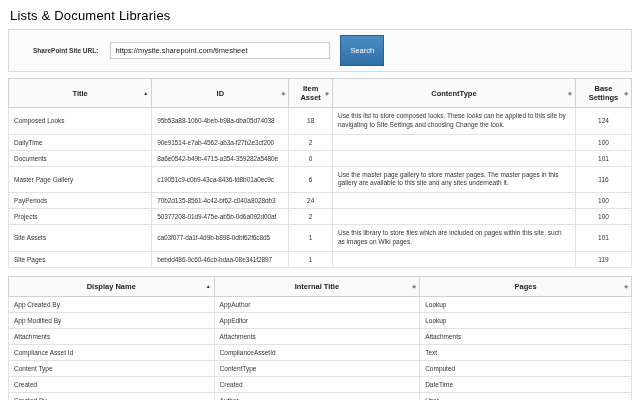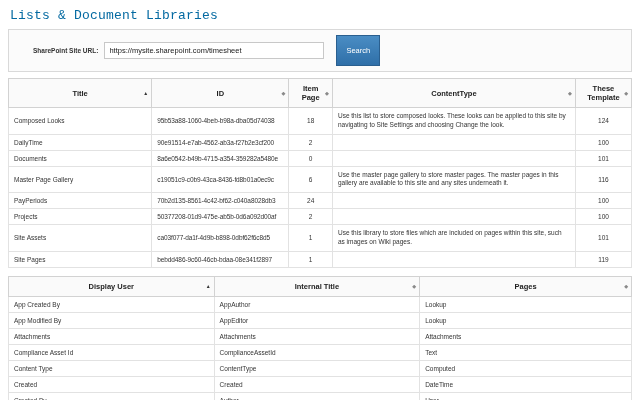--- a/index.html
+++ b/index.html
@@ -17,34 +17,34 @@
   }
   .page {
     width: 640px;
     height: 400px;
     position: relative;
     box-sizing: border-box;
     padding: 6px 4px 0 4px;
   }
   .page-title {
     font-size: 13px;
-    color: #0369a1;
+    color: #000000;
     font-weight: normal;
     margin: 2px 0 6px 6px;
     letter-spacing: 0.2px;
-    font-family: Liberation Mono, monospace;
   }
   
   .search-bar {
     border: 1px solid #d9d9d9;
     background: #fbfbfb;
     margin: 0 4px 6px 4px;
     padding: 5px 6px;
     display: flex;
     align-items: center;
+    gap: 6px;
   }
   .search-label {
     font-size: 6.5px;
     font-weight: bold;
     color: #333;
     margin-left: 18px;
   }
   .search-input {
     flex: 0 0 210px;
     border: 1px solid #c8c8c8;
@@ -57,21 +57,21 @@
     outline: none;
   }
   .search-button {
     background: #2f6fa8;
     background: linear-gradient(#4a8dc4, #2f6fa8);
     border: 1px solid #2a5f8f;
     color: #fff;
     font-family: "Liberation Sans", sans-serif;
     font-size: 7.5px;
     padding: 10px 9px;
-    margin-left: 12px;
+    margin-left: 4px;
     cursor: pointer;
   }
   
   table {
     border-collapse: collapse;
     width: calc(100% - 8px);
     margin: 0 4px;
     table-layout: fixed;
   }
   th {
@@ -148,29 +148,29 @@
       <tr>
         <th class="sorted-asc">
           <span>Title</span>
           <span class="sortmark">▲</span>
         </th>
         <th>
           <span>ID</span>
           <span class="sortmark">◆</span>
         </th>
         <th>
-          <span>Item Page</span>
+          <span>Item Asset</span>
           <span class="sortmark">◆</span>
         </th>
         <th>
           <span>ContentType</span>
           <span class="sortmark">◆</span>
         </th>
         <th>
-          <span>These Template</span>
+          <span>Base Settings</span>
           <span class="sortmark">◆</span>
         </th>
       </tr>
     </thead>
     <tbody>
       <tr>
         <td>Composed Looks</td>
         <td class="mono-id">95b53a88-1060-4beb-b98a-dba05d74038</td>
         <td class="center">18</td>
         <td class="wrap">Use this list to store composed looks. These looks can be applied to this site by navigating to Site Settings and choosing Change the look.</td>
@@ -232,21 +232,21 @@
 
   <table class="tbl2">
     <colgroup>
       <col class="c-display">
         <col class="c-internal">
         <col class="c-type">
     </colgroup>
     <thead>
       <tr>
         <th class="sorted-asc">
-          <span>Display User</span>
+          <span>Display Name</span>
           <span class="sortmark">▲</span>
         </th>
         <th>
           <span>Internal Title</span>
           <span class="sortmark">◆</span>
         </th>
         <th>
           <span>Pages</span>
           <span class="sortmark">◆</span>
         </th>

